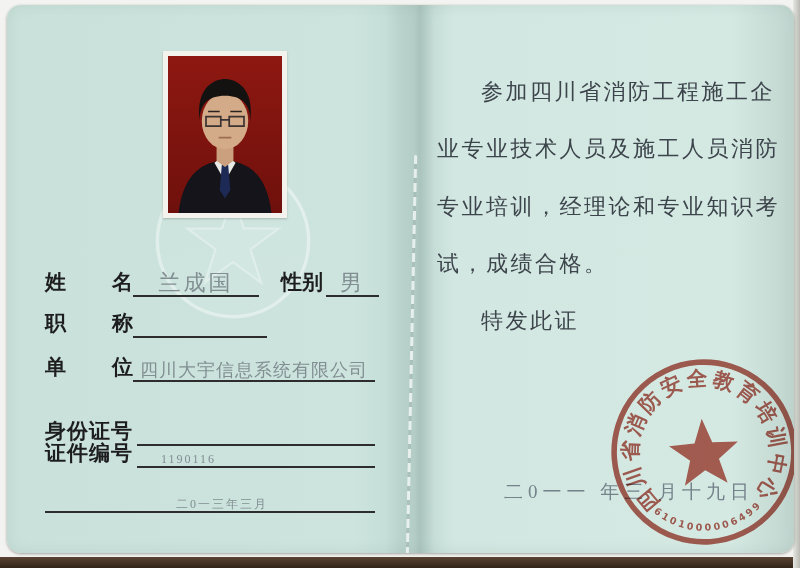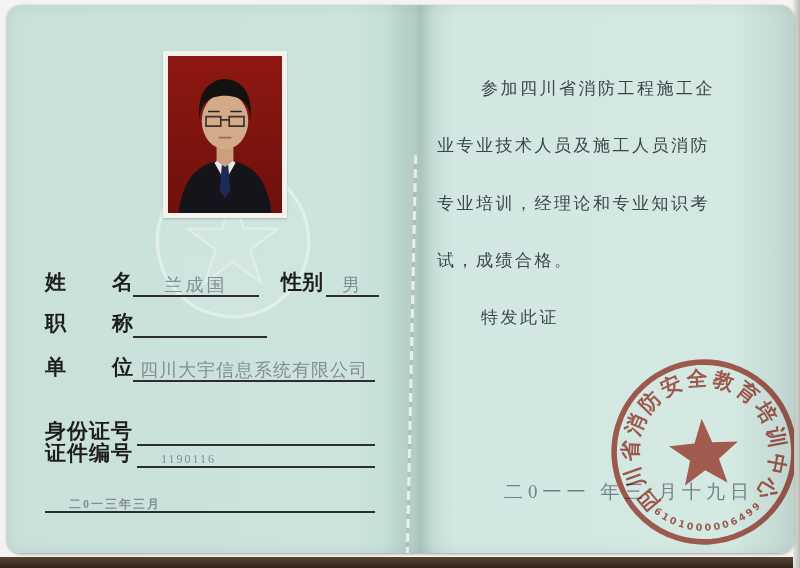--- a/index.html
+++ b/index.html
@@ -38,26 +38,26 @@
   }
   .photo-frame svg { width:100%; height:100%; display:block; }
 
   .emboss-seal { position:absolute; left:138px; top:148px; width:176px; height:176px; opacity:.75; pointer-events:none; }
 
   .form-row { position:absolute; display:flex; align-items:flex-end; }
   .lbl { font-weight:bold; font-size:21px; color:#1d1d1d; line-height:1; padding-bottom:4px; white-space:nowrap; }
   .lbl-split { width:88px; display:flex; justify-content:space-between; flex-shrink:0; }
   .lbl-solid { width:92px; flex-shrink:0; letter-spacing:1px; }
   .uline { border-bottom:2px solid #2d2d2d; height:30px; display:flex; align-items:flex-end; justify-content:center; }
-  .val { color:#818e92; font-size:18px; letter-spacing:3px; line-height:1; padding-bottom:1px; white-space:nowrap; }
+  .val { color:#818e92; font-size:22px; letter-spacing:3px; line-height:1; padding-bottom:1px; white-space:nowrap; }
   .val-small { font-size:12px; letter-spacing:2px; }
   .val-unit { font-size:18px; letter-spacing:1px; }
 
   
-  .cert-line { position:absolute; font-size:17px; color:#3d454c; letter-spacing:2.5px; white-space:nowrap;font-family:Liberation Serif, serif; }
+  .cert-line { position:absolute; font-size:22px; color:#3d454c; letter-spacing:2.5px; white-space:nowrap;font-family:Liberation Serif, serif; }
   .date-line { position:absolute; left:497px; top:474px; font-size:19px; color:#74828a; letter-spacing:5px; white-space:nowrap; z-index:2; }
 
   .stamp { position:absolute; left:596px; top:346px; width:202px; height:202px; z-index:3; mix-blend-mode:multiply; opacity:.92; transform:rotate(-4deg); }
 </style>
 </head>
 <body>
 
 <div class="scan-bottom-strip"></div>
 <div class="scan-right-edge"></div>
 
@@ -144,21 +144,21 @@
   </div>
 
   <div class="form-row" style="left:38px; top:433px; width:330px;">
     <div class="lbl lbl-solid">证件编号</div>
     <div class="uline" style="flex:1; justify-content:flex-start; padding-left:24px;">
       <span class="val val-small">1190116</span>
     </div>
   </div>
 
   <div class="form-row" style="left:38px; top:478px; width:330px;">
-    <div class="uline" style="flex:1; justify-content:flex-start; padding-left:24px;font-weight:bold;">
+    <div class="uline" style="flex:1; justify-content:center; padding-left:24px;">
       <span class="val val-small">二0一三年三月</span>
     </div>
   </div>
 
   <div class="cert-line" style="left:474px; top:72px;">参加四川省消防工程施工企</div>
   <div class="cert-line" style="left:430px; top:129px;">业专业技术人员及施工人员消防</div>
   <div class="cert-line" style="left:430px; top:244px;">试，成绩合格。</div>
   <div class="cert-line" style="left:430px; top:187px;">专业培训，经理论和专业知识考</div>
   <div class="cert-line" style="left:474px; top:301px;">特发此证</div>
 

